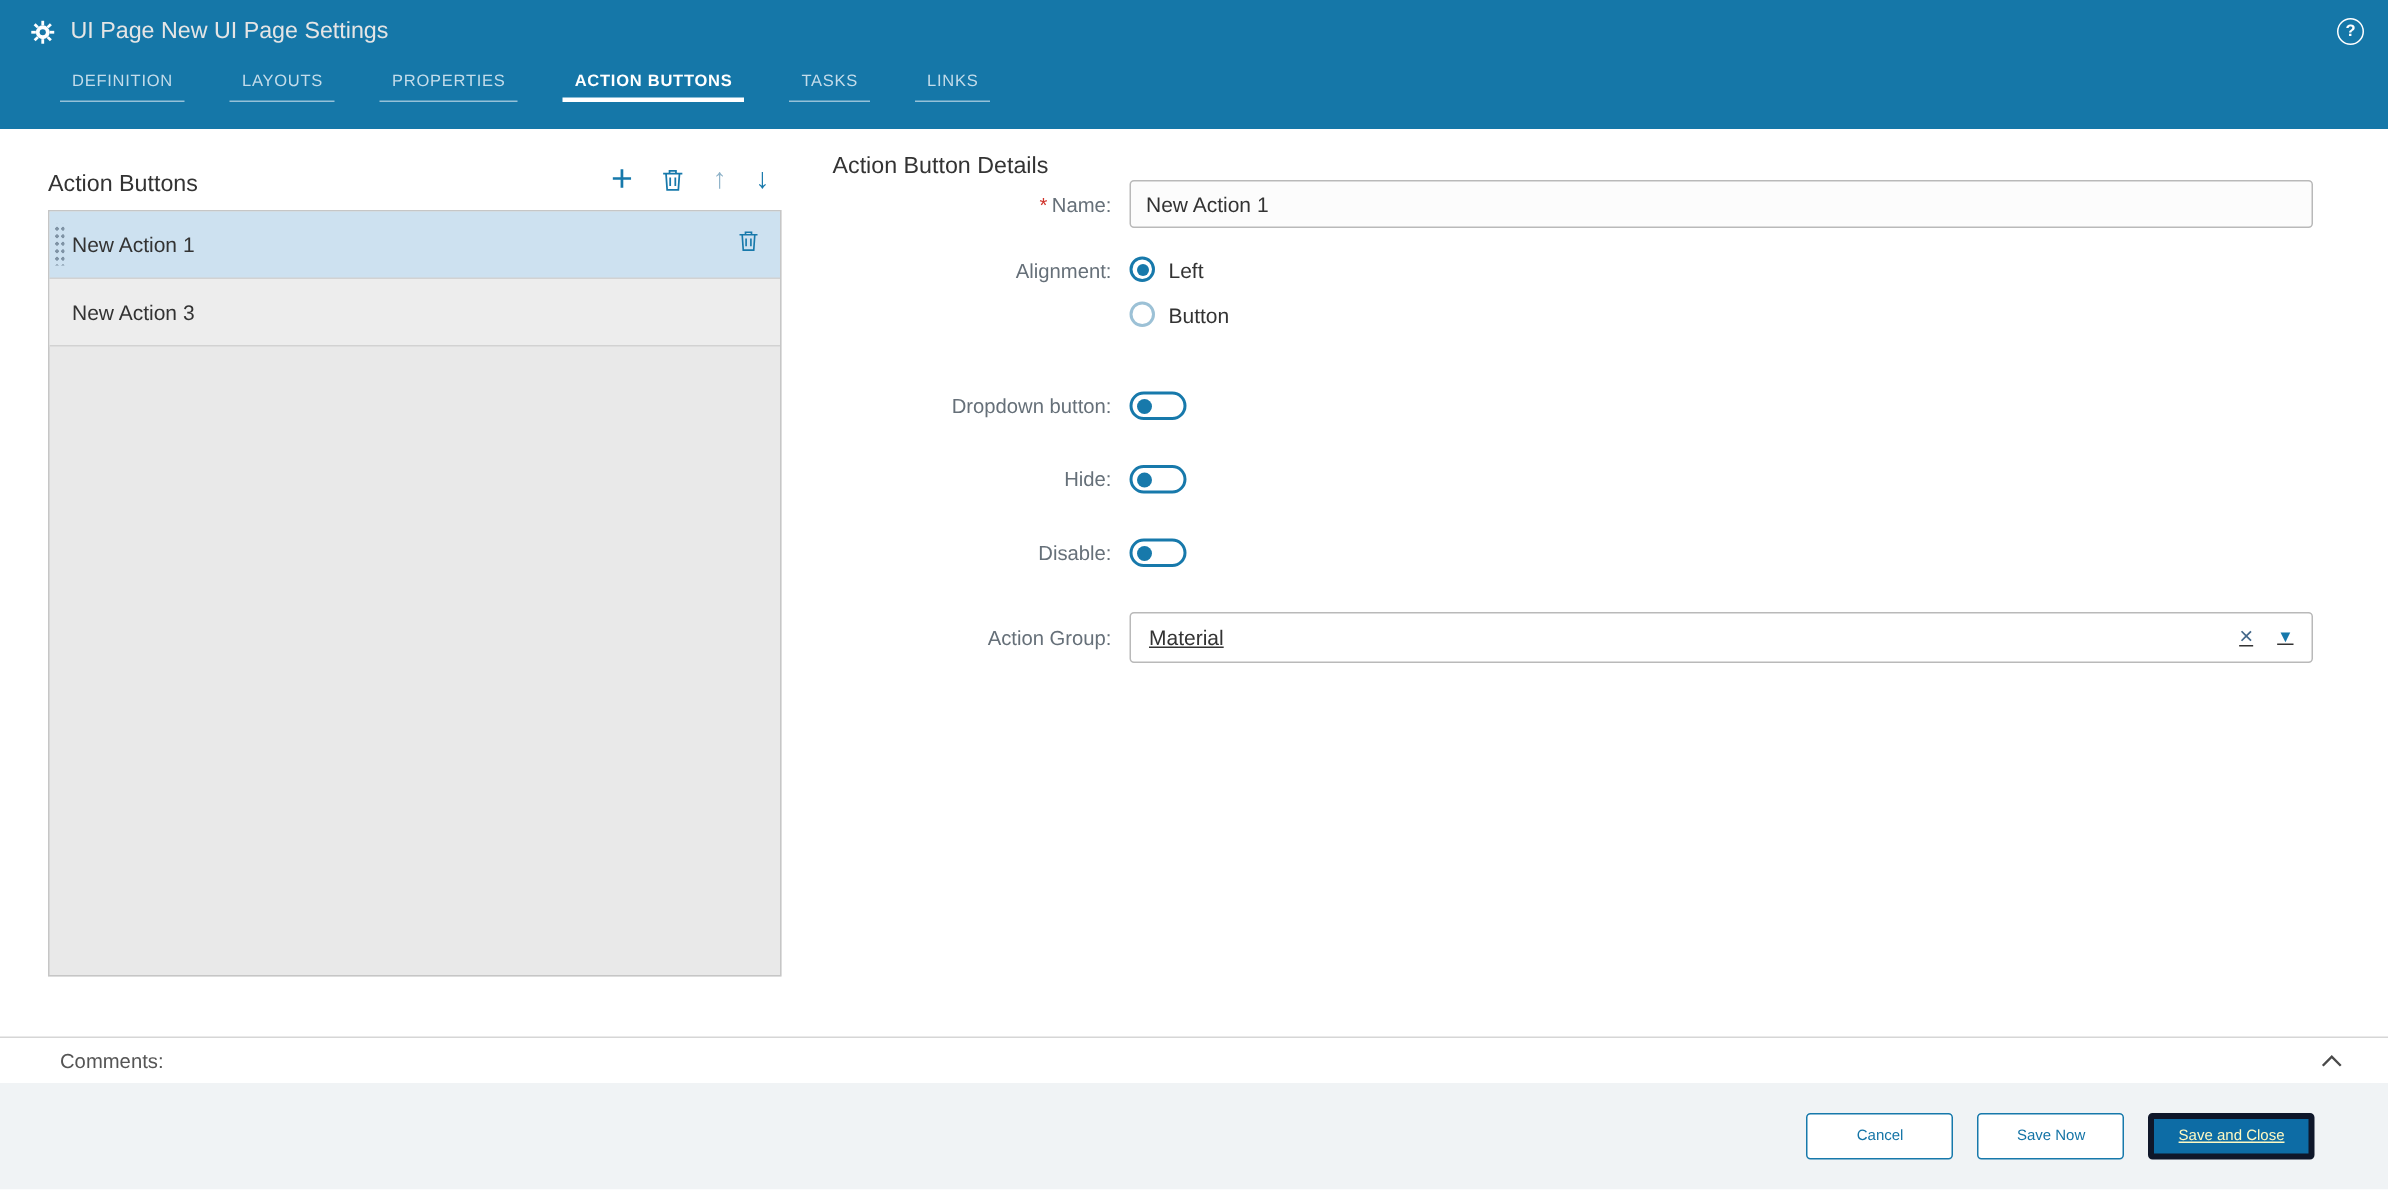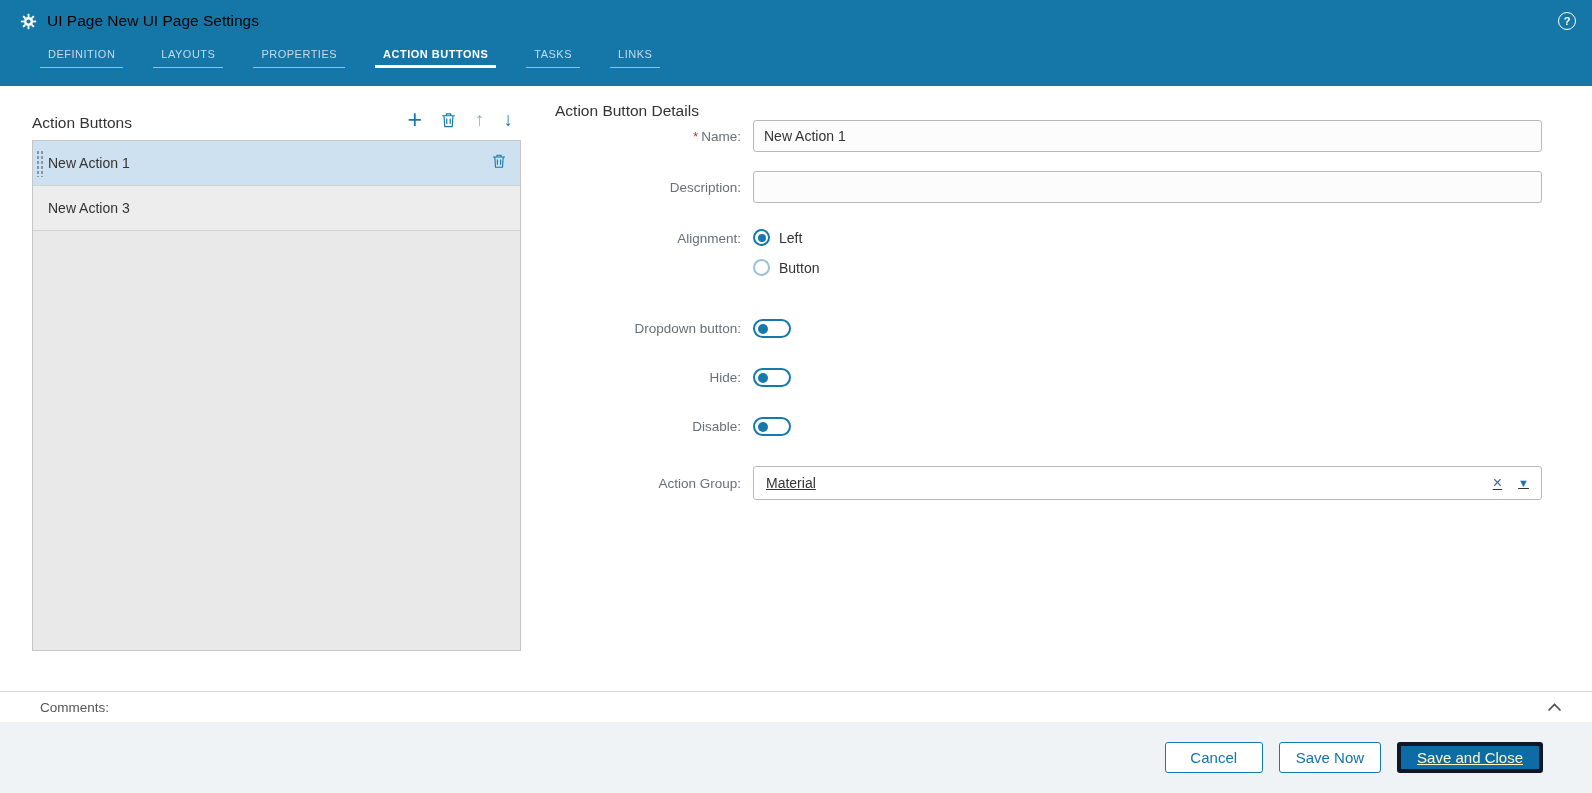--- a/index.html
+++ b/index.html
@@ -15,21 +15,21 @@
 
   
   .app-header {
     position: absolute; top: 0; left: 0; right: 0; height: 86px;
     background: #1577a8;
   }
   .title-row {
     display: flex; align-items: center; height: 42px; padding-left: 20px;
   }
   .gear-wrap { display: flex; align-items: center; }
-  .app-title { margin-left: 10px; font-size: 15.5px; color: #000000; }
+  .app-title { margin-left: 10px; font-size: 15.5px; color: #e5e5e5; }
   .help-badge {
     position: absolute; top: 12px; right: 16px;
     width: 18px; height: 18px; border: 1.5px solid #fff; border-radius: 50%;
     display: flex; align-items: center; justify-content: center;
     color: #fff; font-size: 11px; font-weight: bold; cursor: pointer;
   }
   .tabs { display: flex; gap: 30px; padding-left: 40px; margin-top: 6px; }
   .tab {
     font-size: 11px; letter-spacing: .5px; color: #c3dcea;
     padding: 0 8px 7px; border-bottom: 1px solid rgba(255,255,255,.55);
@@ -134,21 +134,21 @@
   
   .footer-bar {
     position: absolute; left: 0; right: 0; top: 722px; bottom: 0;
     background: #f0f3f5;
     display: flex; align-items: center; justify-content: flex-end;
     gap: 16px; padding-right: 49px;
   }
   .btn {
     height: 31px; min-width: 98px; padding: 0 16px; border-radius: 3px;
     display: flex; align-items: center; justify-content: center;
-    font-size: 15px; cursor: pointer; font-family: inherit;
+    font-size: 10px; cursor: pointer; font-family: inherit;
   }
   .btn.secondary { background: #fff; border: 1px solid #1779ab; color: #1474a6; }
   .btn.primary { background: #0d6ca5; border: 4px solid #0f172a; color: #fef9c3; text-decoration: underline; }
 </style>
 </head>
 <body>
 
 <div class="app-header">
   <div class="title-row">
     <span class="gear-wrap">
@@ -218,26 +218,20 @@
 
     <div class="frow frow-name">
       <div class="flabel">
         <span class="req-star">*</span><span>Name:</span>
       </div>
       <div class="fcontrol">
         <input class="text-input" type="text" value="New Action 1" style="">
       </div>
     </div>
 
-    <div class="frow frow-desc">
-      <div class="flabel">Description:</div>
-      <div class="fcontrol">
-        <input class="text-input" type="text" value="" style="">
-      </div>
-    </div>
 
     <div class="frow frow-align top-align">
       <div class="flabel">Alignment:</div>
       <div class="fcontrol">
         <div class="radio-group">
           <div class="radio-option">
             <span class="radio on"></span>
             <span>Left</span>
           </div>
           <div class="radio-option">

